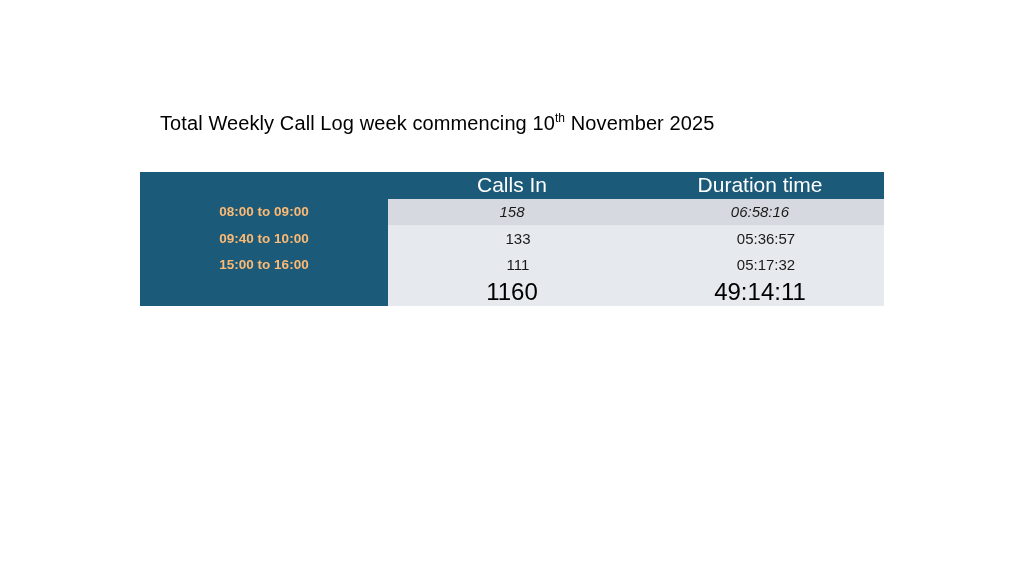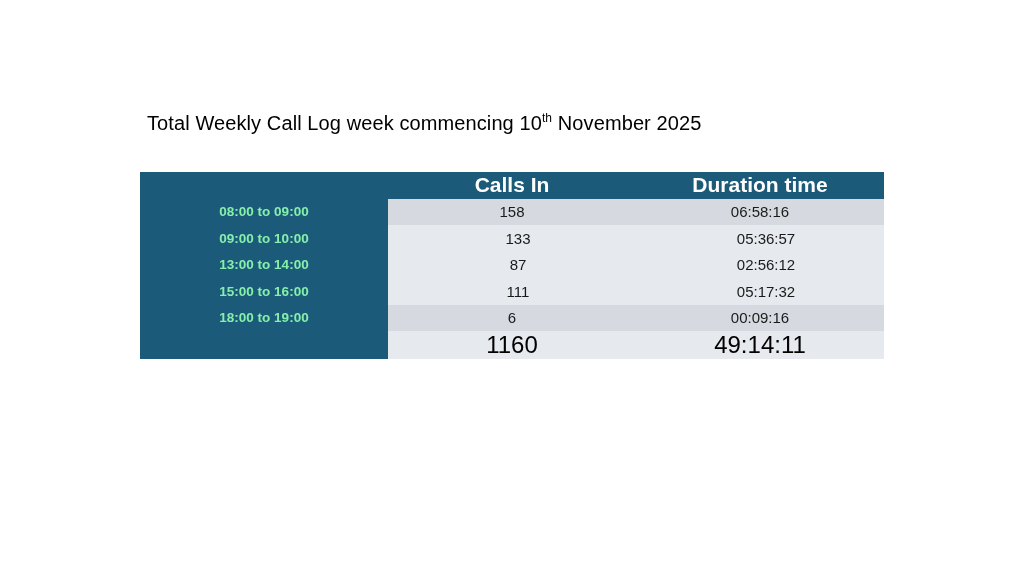--- a/index.html
+++ b/index.html
@@ -13,21 +13,21 @@
     font-family: "Liberation Sans", sans-serif;
     overflow: hidden;
   }
   .slide {
     position: relative;
     width: 1024px;
     height: 576px;
   }
   .title {
     position: absolute;
-    left: 147px;
+    left: 160px;
     top: 112px;
     font-size: 20px;
     color: #000000;
     white-space: nowrap;
     letter-spacing: 0.1px;
   }
   .title sup {
     font-size: 12px;
     vertical-align: super;
     line-height: 0;
@@ -51,43 +51,43 @@
     border: none;
   }
   
   .hdr-blank {
     background: #1b5a78;
   }
   .hdr-cell {
     background: #1b5a78;
     color: #ffffff;
     font-size: 21px;
-    font-weight: bold;
+    font-weight: normal;
     text-align: center;
     height: 32px;
     border-left: 2px solid #ffffff;
   }
   
   .lbl {
     background: #1b5a78;
-    color: #86efac;
+    color: #fdba74;
     font-size: 13.5px;
     font-weight: bold;
     text-align: center;
     border-top: 1.5px solid #ffffff;
   }
   
   .val {
     font-size: 15px;
     color: #1a1a1a;
     text-align: center;
     border-left: 2px solid #ffffff;
     border-top: 1.5px solid #ffffff;
   }
-  .row-a .val { background: #d6dae0; }
+  .row-a .val { background: #d6dae0; font-style: italic; }
   .row-b .val { background: #e6e9ed; padding-left: 12px; }
 
   
   .total-lbl {
     background: #1b5a78;
     border-top: 1.5px solid #ffffff;
     height: 36px;
   }
   .total-val {
     background: #e6e9ed;
@@ -121,38 +121,28 @@
         <th class="hdr-cell">Duration time</th>
       </tr>
     </thead>
     <tbody>
       <tr class="row-a">
         <td class="lbl">08:00 to 09:00</td>
         <td class="val">158</td>
         <td class="val">06:58:16</td>
       </tr>
       <tr class="row-b">
-        <td class="lbl">09:00 to 10:00</td>
+        <td class="lbl">09:40 to 10:00</td>
         <td class="val">133</td>
         <td class="val">05:36:57</td>
-      </tr>
-      <tr class="row-b">
-        <td class="lbl">13:00 to 14:00</td>
-        <td class="val">87</td>
-        <td class="val">02:56:12</td>
       </tr>
       <tr class="row-b">
         <td class="lbl">15:00 to 16:00</td>
         <td class="val">111</td>
         <td class="val">05:17:32</td>
-      </tr>
-      <tr class="row-a">
-        <td class="lbl">18:00 to 19:00</td>
-        <td class="val">6</td>
-        <td class="val">00:09:16</td>
       </tr>
       <tr>
         <td class="total-lbl"></td>
         <td class="total-val">1160</td>
         <td class="total-val">49:14:11</td>
       </tr>
     </tbody>
   </table>
 
 </div>

